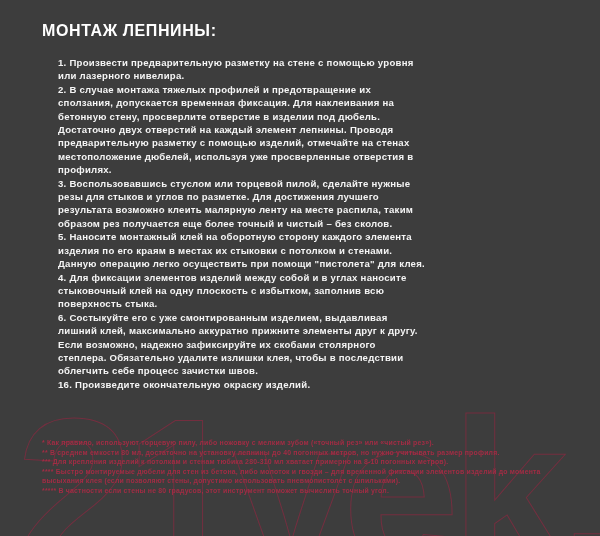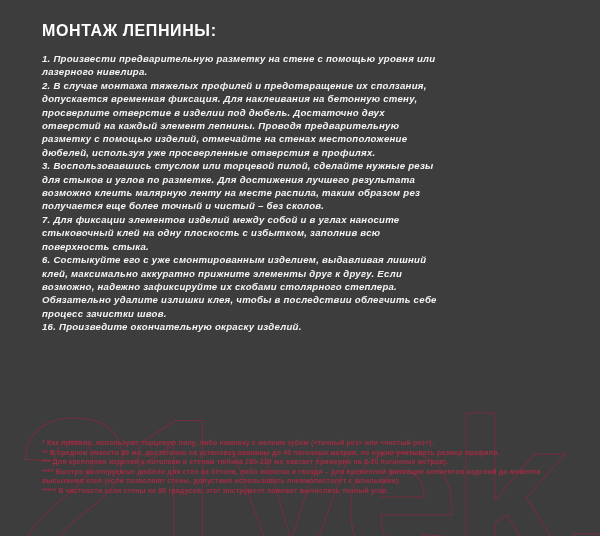--- a/index.html
+++ b/index.html
@@ -23,22 +23,21 @@
     z-index: 2;
   }
   .title {
     color: #ffffff;
     font-size: 16px;
     font-weight: bold;
     letter-spacing: 0.6px;
     margin: 0 0 12px 0;
   }
   .instructions {
-    margin: 0;
-    font-style: italic;
+    margin: 16px;
   }
   .instructions p {
     margin: 0;
     color: #f5f5f5;
     font-size: 9.6px;
     font-weight: bold;
     line-height: 13.4px;
     letter-spacing: 0.25px;
   }
   .footnotes {
@@ -76,21 +75,22 @@
 
 <div class="watermark">21vek.by</div>
 
 <div class="page">
   <h1 class="title">МОНТАЖ ЛЕПНИНЫ:</h1>
 
   <div class="instructions">
     <p>1. Произвести предварительную разметку на стене с помощью уровня или лазерного нивелира.</p>
     <p>2. В случае монтажа тяжелых профилей и предотвращение их сползания, допускается временная фиксация. Для наклеивания на бетонную стену, просверлите отверстие в изделии под дюбель. Достаточно двух отверстий на каждый элемент лепнины. Проводя предварительную разметку с помощью изделий, отмечайте на стенах местоположение дюбелей, используя уже просверленные отверстия в профилях.</p>
     <p>3. Воспользовавшись стуслом или торцевой пилой, сделайте нужные резы для стыков и углов по разметке. Для достижения лучшего результата возможно клеить малярную ленту на месте распила, таким образом рез получается еще более точный и чистый – без сколов.</p>
-    <p>7. Для фиксации элементов изделий между собой и в углах наносите стыковочный клей на одну плоскость с избытком, заполнив всю поверхность стыка.</p>
+    <p>5. Наносите монтажный клей на оборотную сторону каждого элемента изделия по его краям в местах их стыковки с потолком и стенами. Данную операцию легко осуществить при помощи "пистолета" для клея.</p>
+    <p>4. Для фиксации элементов изделий между собой и в углах наносите стыковочный клей на одну плоскость с избытком, заполнив всю поверхность стыка.</p>
     <p>6. Состыкуйте его с уже смонтированным изделием, выдавливая лишний клей, максимально аккуратно прижните элементы друг к другу. Если возможно, надежно зафиксируйте их скобами столярного степлера. Обязательно удалите излишки клея, чтобы в последствии облегчить себе процесс зачистки швов.</p>
     <p>16. Произведите окончательную окраску изделий.</p>
   </div>
 
   <div class="footnotes">
     <p>* Как правило, используют торцевую пилу, либо ножовку с мелким зубом («точный рез» или «чистый рез»).</p>
     <p>** В среднем емкости 80 мл, достаточно на установку лепнины до 40 погонных метров, но нужно учитывать размер профиля.</p>
     <p>*** Для крепления изделий к потолкам и стенам тюбика 280-310 мл хватает примерно на 8-10 погонных метров).</p>
     <p>**** Быстро монтируемые дюбели для стен из бетона, либо молоток и гвозди – для временной фиксации элементов изделий до момента высыхания клея (если позволяют стены, допустимо использовать пневмопистолет с шпильками).</p>
     <p>***** В частности если стены не 80 градусов, этот инструмент поможет вычислить точный угол.</p>

